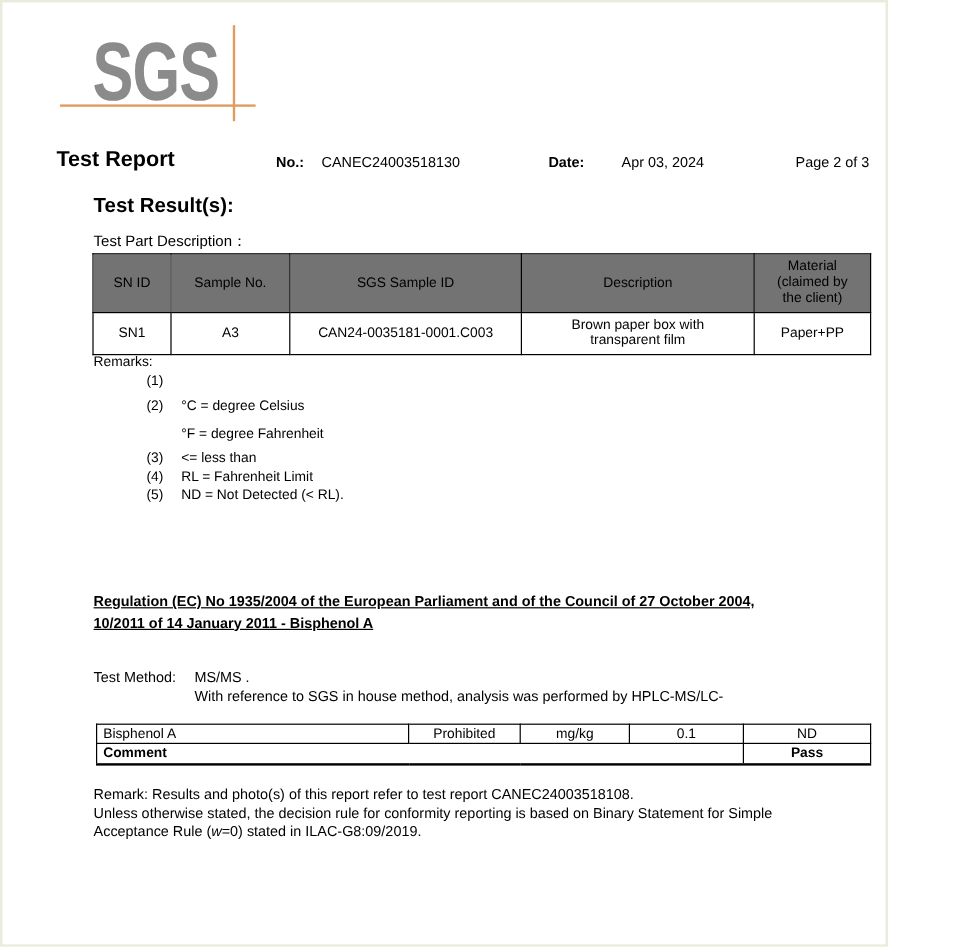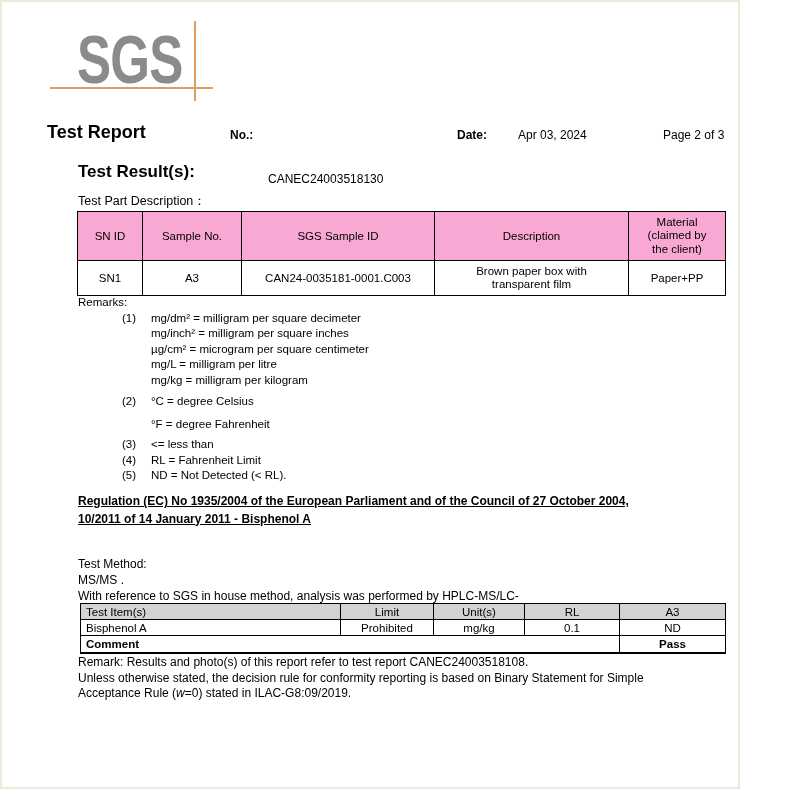--- a/index.html
+++ b/index.html
@@ -12,51 +12,51 @@
   .logo-text{
     position:absolute;left:75px;top:23px;font-size:69px;font-weight:bold;
     color:#8b8b8b;line-height:1;letter-spacing:-1px;
     transform:scaleX(.74);transform-origin:left top;white-space:nowrap;
   }
   .logo-vline{position:absolute;left:192px;top:19px;width:2px;height:80px;background:#df9d62;}
   .logo-hline{position:absolute;left:48px;top:85px;width:163px;height:2px;background:#df9d62;}
   
   .report-title{position:absolute;left:45px;top:120px;font-size:18px;font-weight:bold;}
   .no-label{position:absolute;left:228px;top:126px;font-size:12px;font-weight:bold;}
-  .no-value{position:absolute;left:266px;top:126px;font-size:12px;margin-top:44px;}
+  .no-value{position:absolute;left:266px;top:126px;font-size:12px;}
   .date-label{position:absolute;left:455px;top:126px;font-size:12px;font-weight:bold;}
   .date-value{position:absolute;left:516px;top:126px;font-size:12px;}
   .page-info{position:absolute;left:661px;top:126px;font-size:12px;}
   
   .h-results{position:absolute;left:76px;top:160px;font-size:17px;font-weight:bold;}
   .h-part{position:absolute;left:76px;top:191px;font-size:12.5px;font-weight:normal;}
   
   .part-table{
     position:absolute;left:75px;top:209px;width:648px;border-collapse:collapse;
     table-layout:fixed;font-size:11.5px;
   }
   .part-table th,.part-table td{
     border:1px solid #000;text-align:center;vertical-align:middle;padding:1px 3px;
     overflow:hidden;
   }
-  .part-table th{background:#f9a8d4;font-weight:normal;height:46px;}
+  .part-table th{background:#737373;font-weight:normal;height:46px;}
   .part-table td{height:32px;}
   .preline{white-space:pre-line;line-height:13.5px;}
   
   .remarks{position:absolute;left:76px;top:293px;font-size:11.5px;line-height:15.5px;}
   .ritem{display:flex;margin-left:44px;}
   .rnum{width:29px;flex:none;}
   .mt6{margin-top:6px;}
   .mt7{margin-top:7px;}
   .mt5{margin-top:5px;}
   
   .regulation{position:absolute;left:76px;top:491px;width:652px;font-size:12px;font-weight:bold;line-height:17.5px;}
   .regulation .rline{text-decoration:underline;}
   
-  .test-method{position:absolute;left:76px;top:554px;font-size:12px;display:flex;line-height:16px;flex-direction:column;}
+  .test-method{position:absolute;left:76px;top:554px;font-size:12px;display:flex;line-height:16px;}
   .tm-label{width:84px;flex:none;}
   
   .result-table{
     position:absolute;left:78px;top:601px;width:645px;border-collapse:collapse;
     table-layout:fixed;font-size:11.5px;
   }
   .result-table th,.result-table td{
     border:1px solid #000;text-align:center;vertical-align:middle;padding:0 3px;height:15px;
     overflow:hidden;
   }
@@ -113,27 +113,20 @@
 transparent film</td>
       <td>Paper+PP</td>
     </tr>
   </tbody>
     </table>
 
   <div class="remarks">
     <div>Remarks:</div>
     <div class="ritem">
       <span class="rnum">(1)</span>
-      <span>
-        <div>mg/dm² = milligram per square decimeter</div>
-        <div>mg/inch² = milligram per square inches</div>
-        <div>µg/cm² = microgram per square centimeter</div>
-        <div>mg/L = milligram per litre</div>
-        <div>mg/kg = milligram per kilogram</div>
-      </span>
     </div>
     <div class="ritem mt6">
       <span class="rnum">(2)</span>
       <span>
         <div>°C = degree Celsius</div>
         <div class="mt7">°F  =  degree Fahrenheit</div>
       </span>
     </div>
     <div class="ritem mt5">
       <span class="rnum">(3)</span>
@@ -164,27 +157,20 @@
 
   <table class="result-table">
     <colgroup>
       <col style="width:260px">
         <col style="width:93px">
         <col style="width:91px">
         <col style="width:95px">
         <col style="width:106px">
     </colgroup>
     <tbody>
-        <tr>
-      <th class="left">Test Item(s)</th>
-      <th>Limit</th>
-      <th>Unit(s)</th>
-      <th>RL</th>
-      <th>A3</th>
-    </tr>
     <tr>
       <td class="left">Bisphenol A</td>
       <td>Prohibited</td>
       <td>mg/kg</td>
       <td>0.1</td>
       <td>ND</td>
     </tr>
     <tr class="lastrow">
       <td class="left bold" colspan="4">Comment</td>
       <td class="bold">Pass</td>

